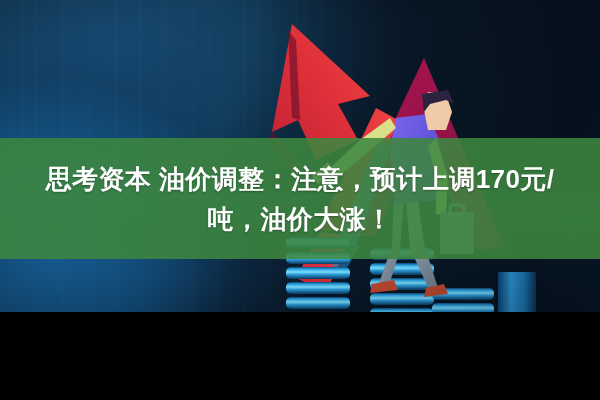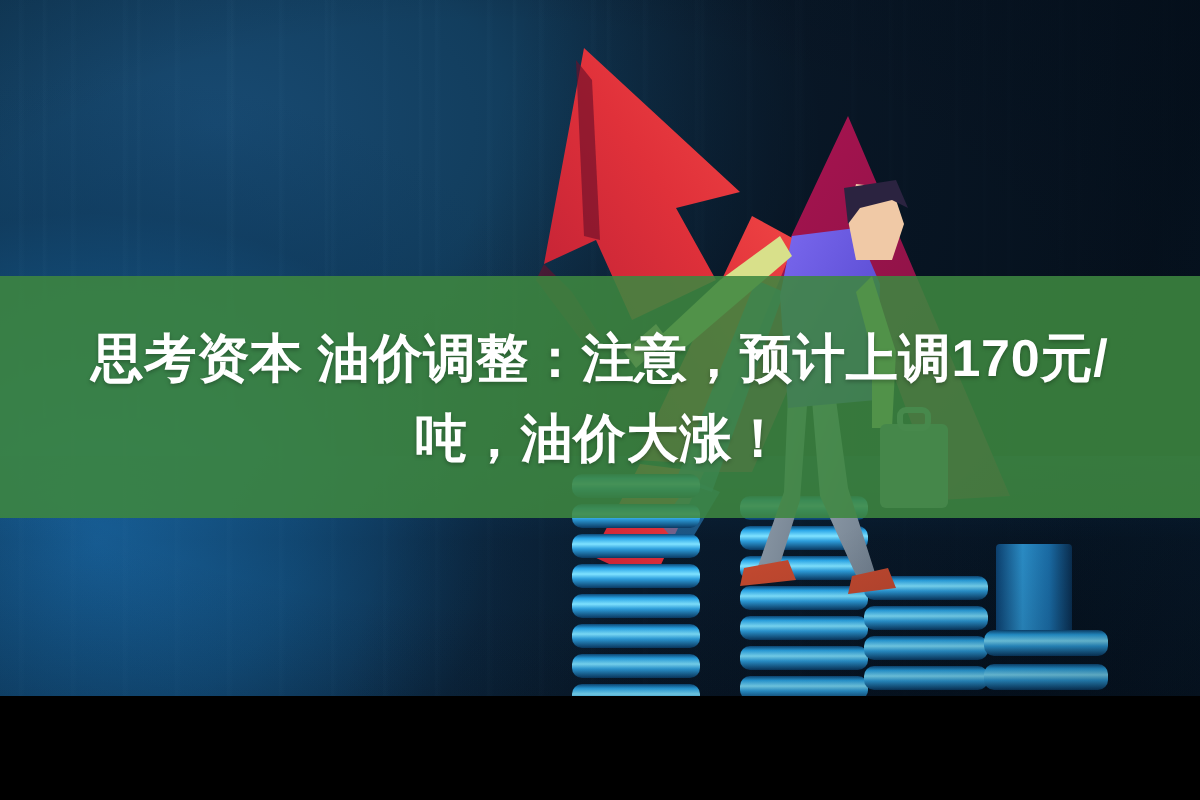--- a/index.html
+++ b/index.html
@@ -1,18 +1,18 @@
 <!DOCTYPE html>
 <html><head>
 <meta charset="utf-8">
 <style>
   html,body{margin:0;padding:0;background:#000;}
   #stage{
     position:relative;
-    width:600px;height:348px;
+    width:600px;height:312px;
     overflow:hidden;
     font-family:"Liberation Sans","DejaVu Sans",sans-serif;
   }
 
   
   .bg-base{
     position:absolute;inset:0;
     background:#0b1b2b;
   }
   .bg-glow-left{

